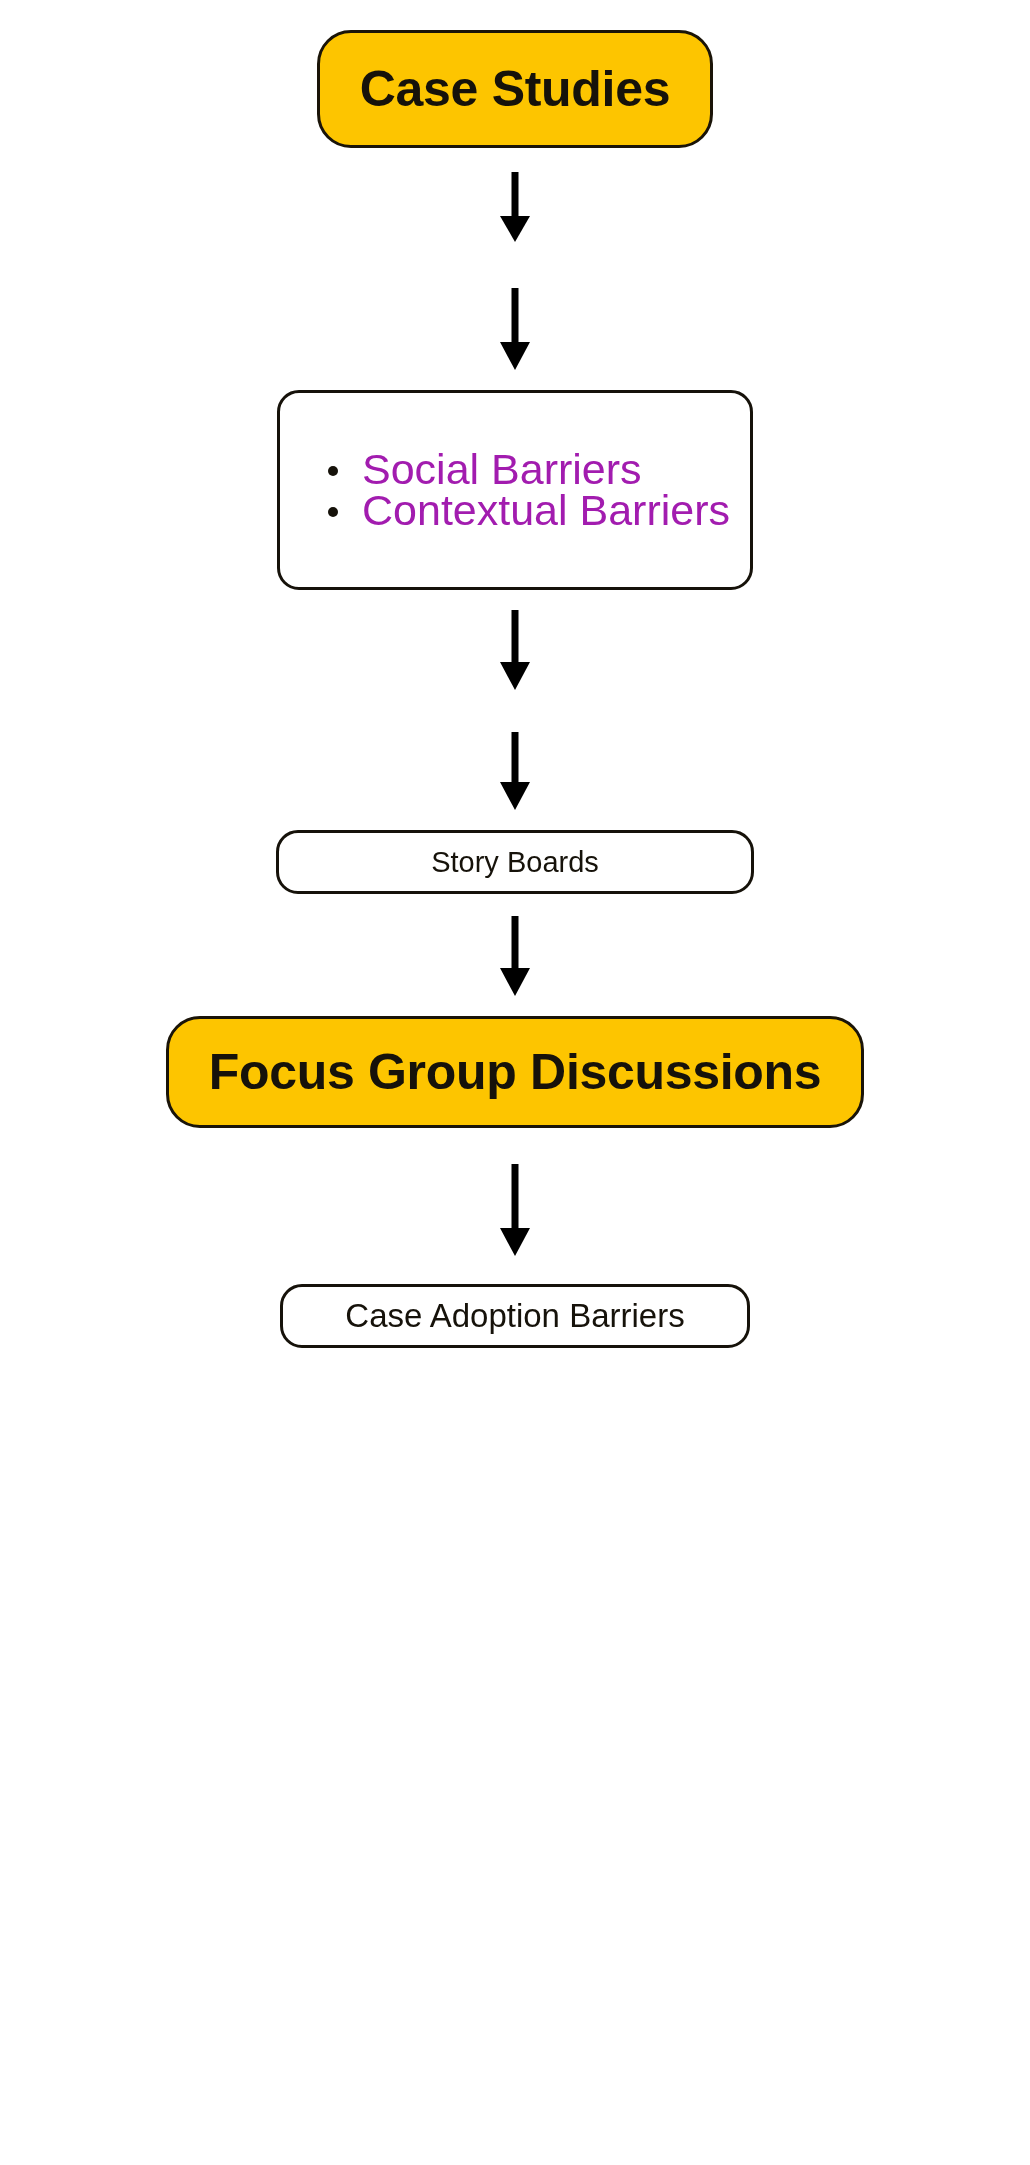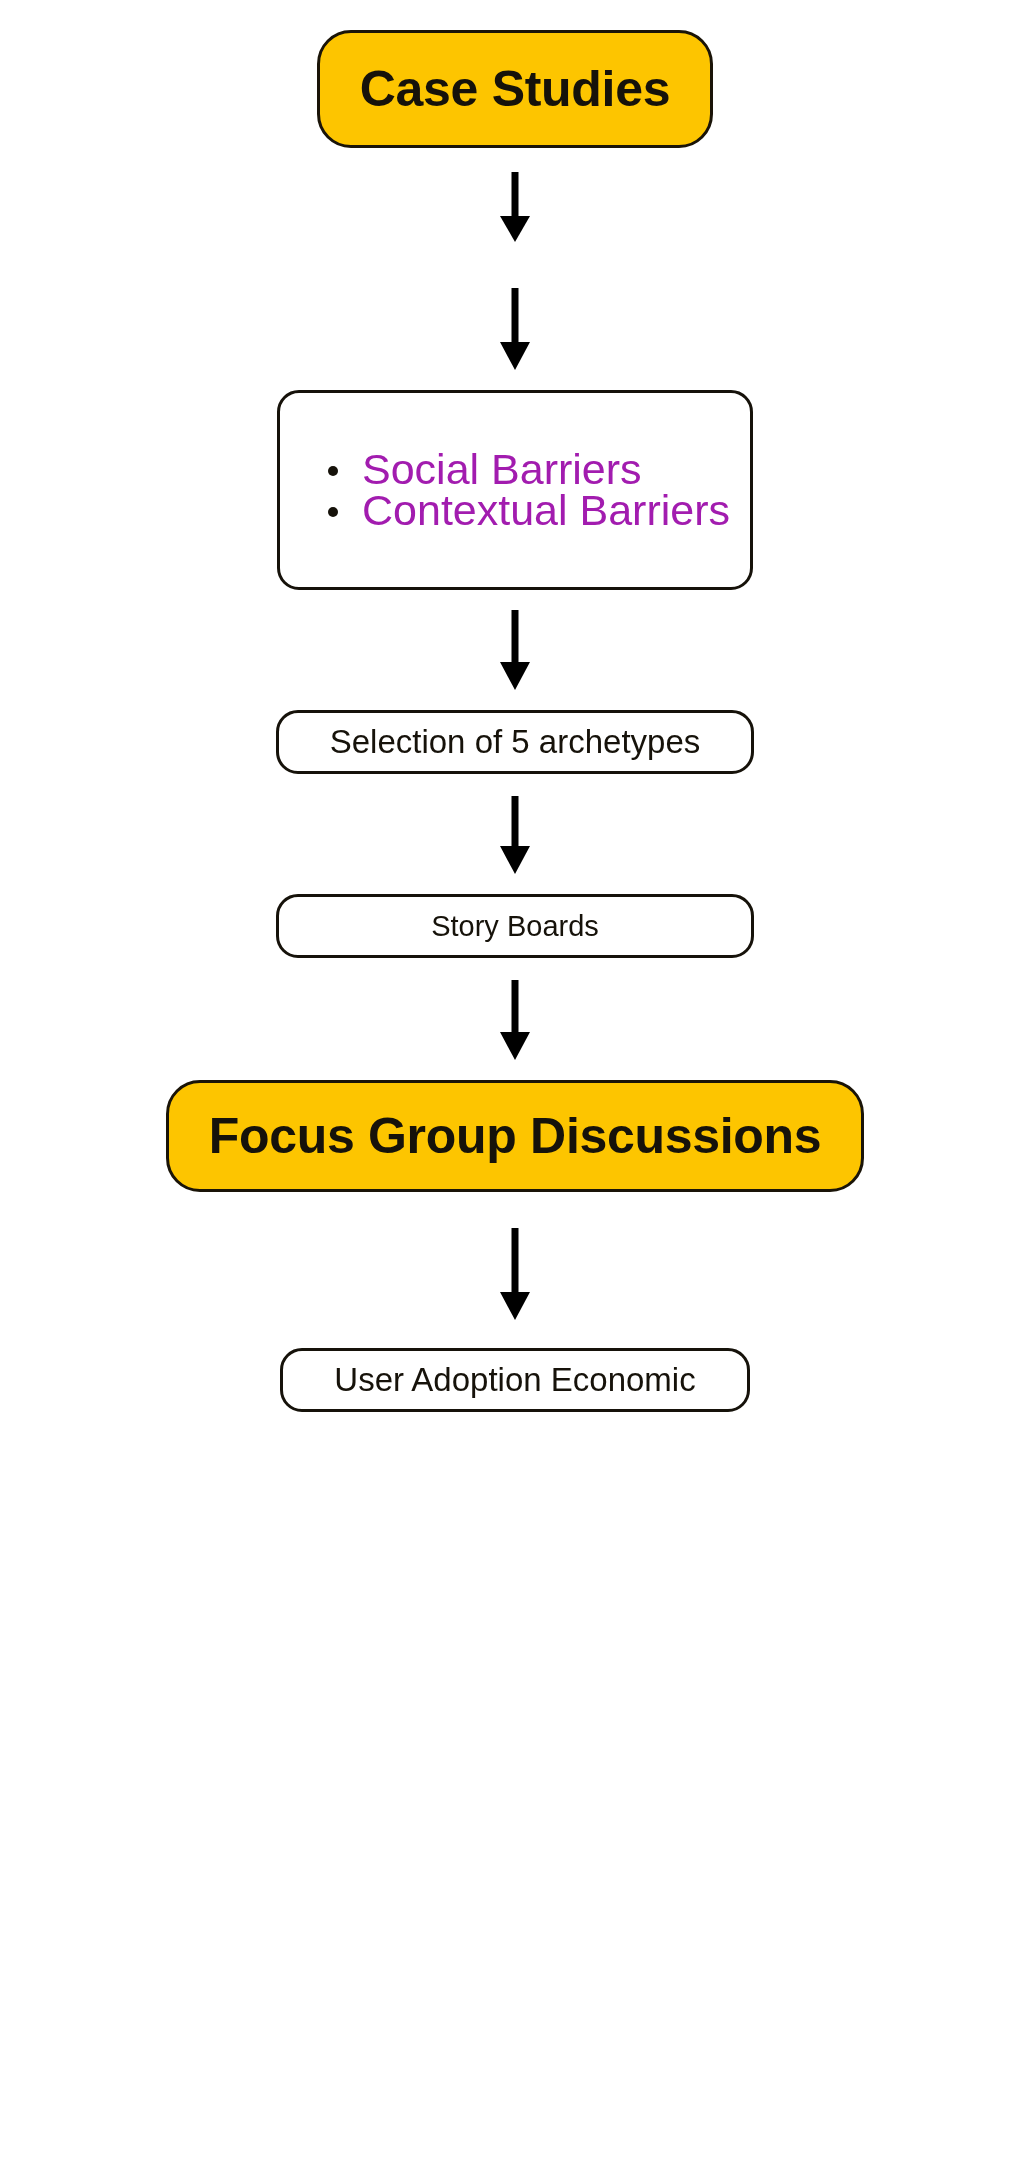--- a/index.html
+++ b/index.html
@@ -173,21 +173,20 @@
 
   <div class="arrow">
     <svg width="60" height="84" viewBox="0 0 60 84" aria-hidden="true">
       <line x1="30" y1="2" x2="30" y2="66" stroke="#000" stroke-width="7"></line>
       <polygon points="30,82 15,54 45,54" fill="#000"></polygon>
     </svg>
   </div>
 
   <div class="sp" style="height:18px"></div>
 
-  <div class="node plain n-selection">Selection of 5 archetypes</div>
 
   <div class="sp" style="height:20px"></div>
 
   <div class="arrow">
     <svg width="60" height="82" viewBox="0 0 60 82" aria-hidden="true">
       <line x1="30" y1="2" x2="30" y2="64" stroke="#000" stroke-width="7"></line>
       <polygon points="30,80 15,52 45,52" fill="#000"></polygon>
     </svg>
   </div>
 
@@ -212,15 +211,15 @@
 
   <div class="arrow">
     <svg width="60" height="96" viewBox="0 0 60 96" aria-hidden="true">
       <line x1="30" y1="2" x2="30" y2="78" stroke="#000" stroke-width="7"></line>
       <polygon points="30,94 15,66 45,66" fill="#000"></polygon>
     </svg>
   </div>
 
   <div class="sp" style="height:26px"></div>
 
-  <div class="node plain n-adoption">User Adoption Economic</div>
+  <div class="node plain n-adoption">Case Adoption Barriers</div>
 
 </div>
 
 </body></html>

